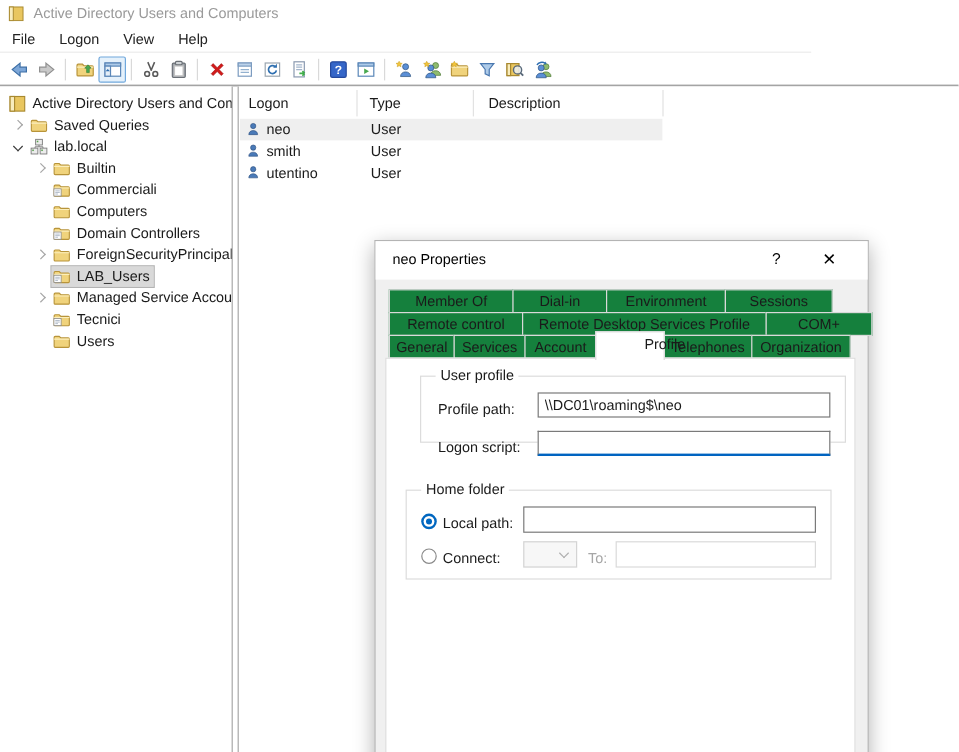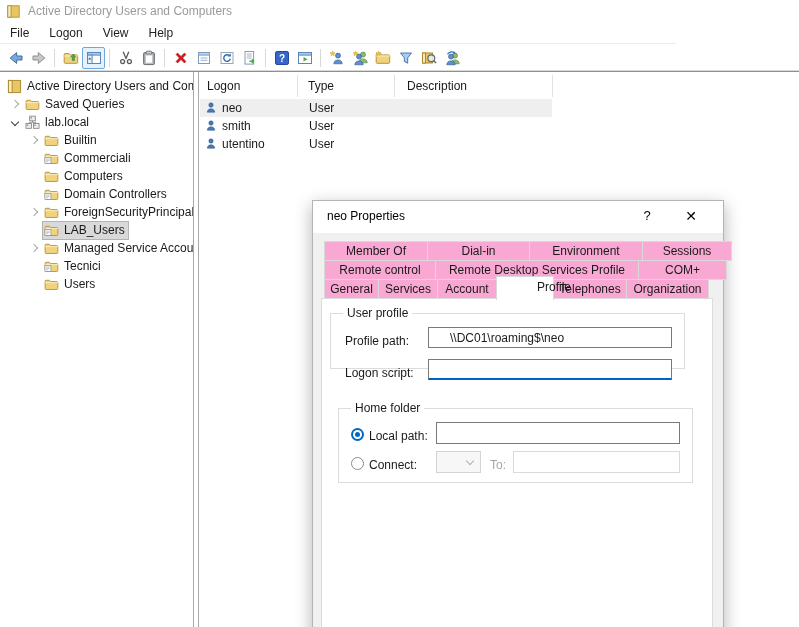--- a/index.html
+++ b/index.html
@@ -46,29 +46,29 @@
   .lrow .tp { position:absolute; left:109px; }
   
   .dialog { position:absolute; left:312px; top:128px; width:412px; height:499px; background:#f0f0f0; border:1px solid #b4b4b4; box-shadow:0 5px 16px rgba(0,0,0,.30); }
   .dtitlebar { position:absolute; left:0; top:0; width:100%; height:32px; background:#fff; }
   .dtitle { position:absolute; left:14px; top:8px; font-size:12px; color:#000; }
   .dbtn { position:absolute; top:4px; width:24px; height:22px; text-align:center; line-height:22px; font-size:13px; color:#000; }
   .dbtn.help { left:322px; }
   .dbtn.close { left:366px; font-size:14px; }
   .tabstrip { position:absolute; left:11px; top:40px; width:390px; }
   .tabrow { position:absolute; left:0; display:flex; }
-  .tab { height:20px; border:1px solid #d9d9d9; background:#f9a8d4; text-align:center; line-height:18px; font-size:12px; color:#1a1a1a; margin-left:-1px; }
+  .tab { height:20px; border:1px solid #d9d9d9; background:#15803d; text-align:center; line-height:18px; font-size:12px; color:#1a1a1a; margin-left:-1px; }
   .tab:first-child { margin-left:0; }
   .tab.active { position:relative; z-index:3; background:#fff; height:24px; margin-top:-3px; border-bottom:none; line-height:20px;padding-left:40px; }
   .tabpage { position:absolute; left:8px; top:97px; width:392px; height:398px; background:#fff; border:1px solid #dcdcdc; z-index:1; }
   .groupbox { position:absolute; border:1px solid #dcdcdc; }
   .legend { position:absolute; top:-8px; left:12px; background:#fff; padding:0 4px; color:#1a1a1a; }
   .flabel { position:absolute; color:#1a1a1a; }
   .flabel.disabled { color:#a6a6a6; }
-  .tbox { position:absolute; border:1px solid #7a7a7a; background:#fff; font-family:"Liberation Sans",sans-serif; font-size:12px; color:#1a1a1a; padding:0 21px; outline:none; }
+  .tbox { position:absolute; border:1px solid #7a7a7a; background:#fff; font-family:"Liberation Sans",sans-serif; font-size:12px; color:#1a1a1a; padding:0 5px; outline:none; }
   .tbox.focusfield { border-bottom:2px solid #0064c1; }
   .tbox.disabledfield { border:1px solid #dadada; background:#fff; }
   .combo { position:absolute; border:1px solid #d4d4d4; background:#f7f7f7; }
   .combo .cchev { position:absolute; right:7px; top:6px; width:6px; height:6px; border-right:1.4px solid #b0b0b0; border-bottom:1.4px solid #b0b0b0; transform:rotate(45deg); }
   .radio { position:absolute; width:13px; height:13px; border-radius:50%; }
   .radio.off { background:#fff; border:1px solid #8a8a8a; }
   .radio.on { background:#0067c0; }
   .radio.on::after { content:""; position:absolute; left:2px; top:2px; width:9px; height:9px; border-radius:50%; background:#fff; }
   .radio.on::before { content:""; position:absolute; left:4px; top:4px; width:5px; height:5px; border-radius:50%; background:#0067c0; z-index:2; }
 </style>
@@ -462,42 +462,42 @@
     <div class="dialog">
       <div class="dtitlebar">
         <span class="dtitle">neo Properties</span>
         <span class="dbtn help">?</span>
         <span class="dbtn close">✕</span>
       </div>
 
       <div class="tabstrip">
           <div class="tabrow" style="top: 0px;">
             <div class="tab" style="width: 104px;">Member Of</div>
-            <div class="tab" style="width: 103px;">Dial-in</div>
-            <div class="tab" style="width: 114px;">Environment</div>
+            <div class="tab" style="width: 79px;">Dial-in</div>
+            <div class="tab" style="width: 100px;">Environment</div>
             <div class="tab" style="width: 90px;">Sessions</div>
           </div>
           <div class="tabrow" style="top: 19px;">
             <div class="tab" style="width: 112px;">Remote control</div>
             <div class="tab" style="width: 204px;">Remote Desktop Services Profile</div>
             <div class="tab" style="width: 89px;">COM+</div>
           </div>
           <div class="tabrow" style="top: 38px;">
             <div class="tab" style="width: 55px;">General</div>
             <div class="tab" style="width: 60px;">Services</div>
             <div class="tab" style="width: 60px;">Account</div>
             <div class="tab active" style="width: 58px;">Profile</div>
             <div class="tab" style="width: 74px;">Telephones</div>
             <div class="tab" style="width: 83px;">Organization</div>
           </div>
         </div>
 
       <div class="tabpage">
 
-        <div class="groupbox" style="left:8px; top:14px; width:355px; height:56px;">
+        <div class="groupbox" style="left:28px; top:14px; width:355px; height:56px;">
           <span class="legend">User profile</span>
           <span class="flabel" style="left:14px; top:20px;">Profile path:</span>
           <input class="tbox" style="left: 97px; top: 13px; width: 244px; height: 21px;" value="\\DC01\roaming$\neo">
           <span class="flabel" style="left:14px; top:52px;">Logon script:</span>
           <input class="tbox focusfield" style="left: 97px; top: 45px; width: 244px; height: 21px;" value="">
         </div>
 
         <div class="groupbox" style="left:16px; top:109px; width:355px; height:75px;">
           <span class="legend">Home folder</span>
           <span class="radio on" style="left:12px; top:19px;"></span>

